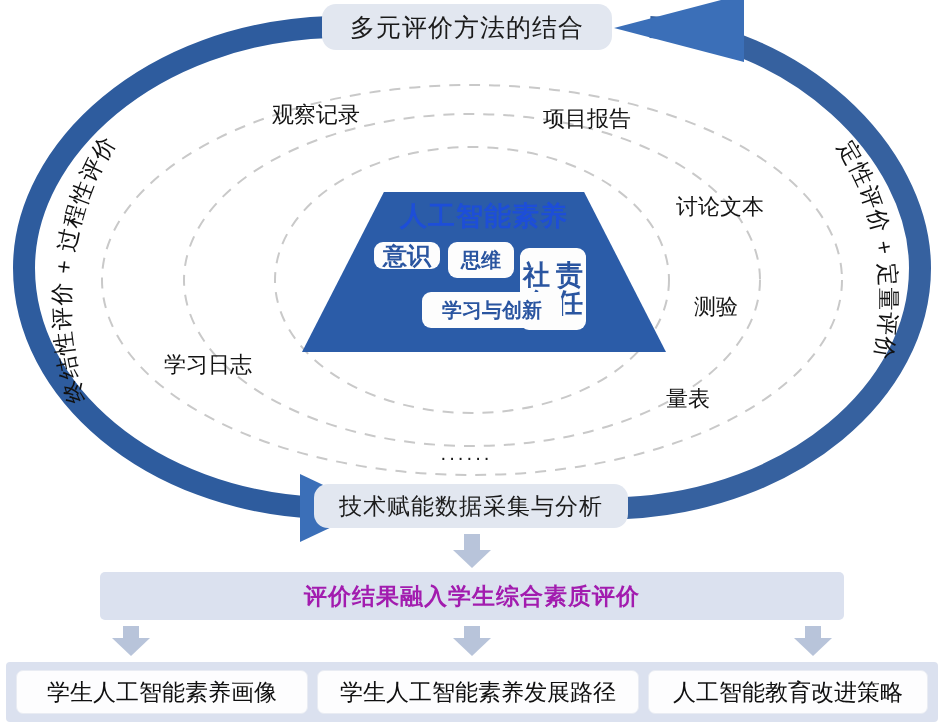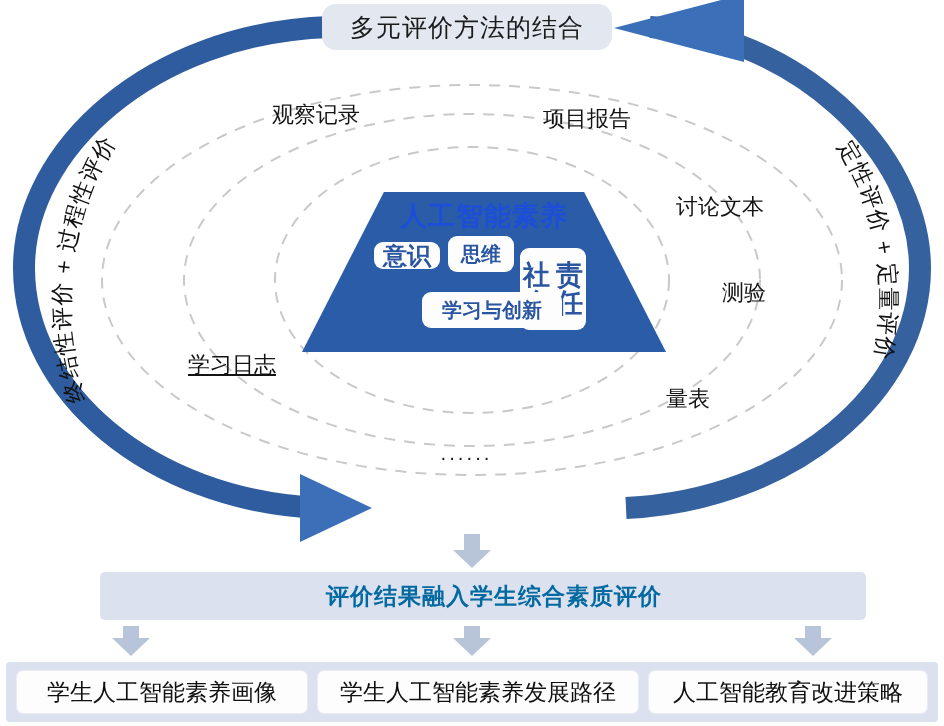--- a/index.html
+++ b/index.html
@@ -30,23 +30,22 @@
     font-size:25px;
   }
   #tech-pill{
     left:314px;top:484px;width:314px;height:44px;
     font-size:23px;
   }
   #integrate-bar{
     position:absolute;left:100px;top:572px;width:744px;height:48px;
     background:#dbe1ef;border-radius:5px;
     display:flex;align-items:center;justify-content:center;
-    font-size:23px;font-weight:bold;color:#0369a1;letter-spacing:1px;
+    font-size:23px;font-weight:bold;color:#a21caf;letter-spacing:1px;
     z-index:6;
-    padding-left:22px;
   }
   #bottom-panel{
     position:absolute;left:6px;top:662px;width:932px;height:60px;
     background:#dbe1ef;border-radius:4px;
     display:flex;align-items:center;justify-content:space-between;
     padding:0 10px;box-sizing:border-box;
     z-index:6;
   }
   .outcome-box{
     background:#fdfdfe;
@@ -98,21 +97,21 @@
     position:absolute;
     background:#fdfdfd;
     border-radius:9px;
     display:flex;align-items:center;justify-content:center;
     color:#2a55a0;font-weight:bold;
     z-index:2;
     line-height:1.05;
     text-align:center;
   }
   #chip-yishi{left:72px;top:50px;width:66px;height:27px;font-size:24px;}
-  #chip-siwei{left:146px;top:44px;width:66px;height:36px;font-size:20px;}
+  #chip-siwei{left:146px;top:50px;width:66px;height:36px;font-size:20px;}
   #chip-shehui{left:218px;top:56px;width:66px;height:82px;font-size:27px;flex-direction:row;}
   #chip-xuexi{left:72px;top:100px;width:140px;height:36px;font-size:20px;margin-left:48px;}
 </style>
 </head>
 <body>
 
 <div id="stage">
 
   <svg class="layer" id="ringlayer" viewBox="0 0 944 726">
     <defs>
@@ -178,38 +177,39 @@
         <textPath href="#rightTextPath" startOffset="2%">定性评价 + 定量评价</textPath>
       </text>
     </g>
   </svg>
 
   <div class="pill" id="title-pill">多元评价方法的结合</div>
 
   <div class="evidence" style="left:272px;top:100px;">观察记录</div>
   <div class="evidence" style="left:543px;top:104px;">项目报告</div>
   <div class="evidence" style="left:676px;top:192px;font-family:Liberation Serif, serif;">讨论文本</div>
-  <div class="evidence" style="left:694px;top:278px;margin-left:28px;">测验</div>
-  <div class="evidence" style="left:188px;top:350px;text-decoration:underline;">学习日志</div>
+  <div class="evidence" style="left:694px;top:292px;">测验</div>
+  <div class="evidence" style="left:164px;top:350px;">学习日志</div>
   <div class="evidence" style="left:666px;top:384px;">量表</div>
   <div class="dots" style="left:440px;top:446px;">······</div>
 
   <div id="pyramid">
     <div class="trap"></div>
     <div class="heading">人工智能素养</div>
 
     <div class="chip" id="chip-yishi">意识</div>
     <div class="chip" id="chip-siwei">思维</div>
     <div class="chip" id="chip-shehui">
       <span>社会</span>
       <span>责任</span>
     </div>
     <div class="chip" id="chip-xuexi">学习与创新</div>
   </div>
 
+  <div class="pill" id="tech-pill">技术赋能数据采集与分析</div>
 
   <div id="integrate-bar">评价结果融入学生综合素质评价</div>
 
   <div id="bottom-panel">
     <div class="outcome-box" id="ob0">学生人工智能素养画像</div>
     <div class="outcome-box" id="ob1">学生人工智能素养发展路径</div>
     <div class="outcome-box" id="ob2">人工智能教育改进策略</div>
   </div>
 
 </div>

